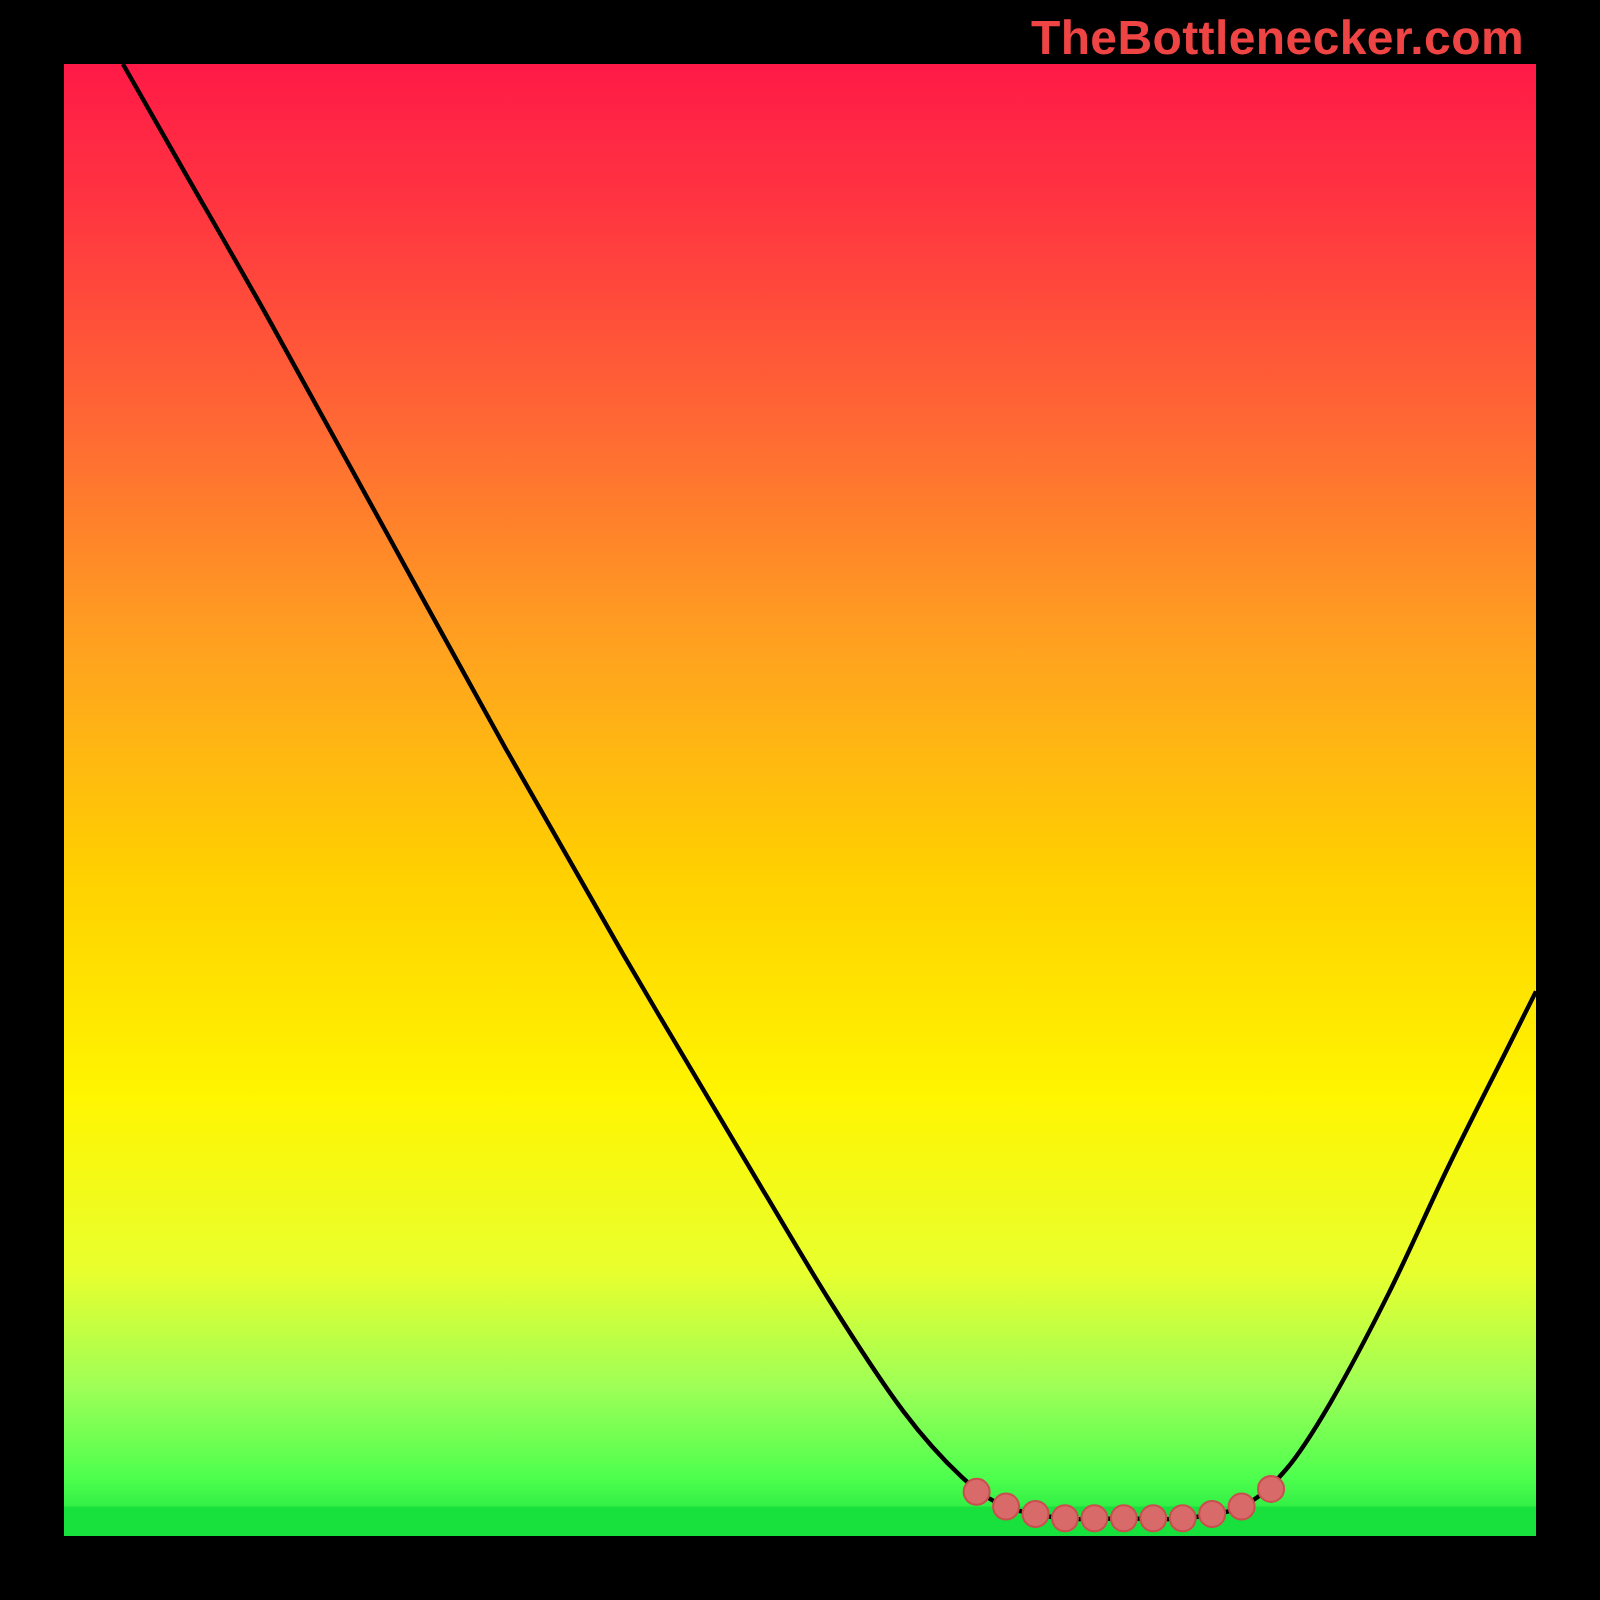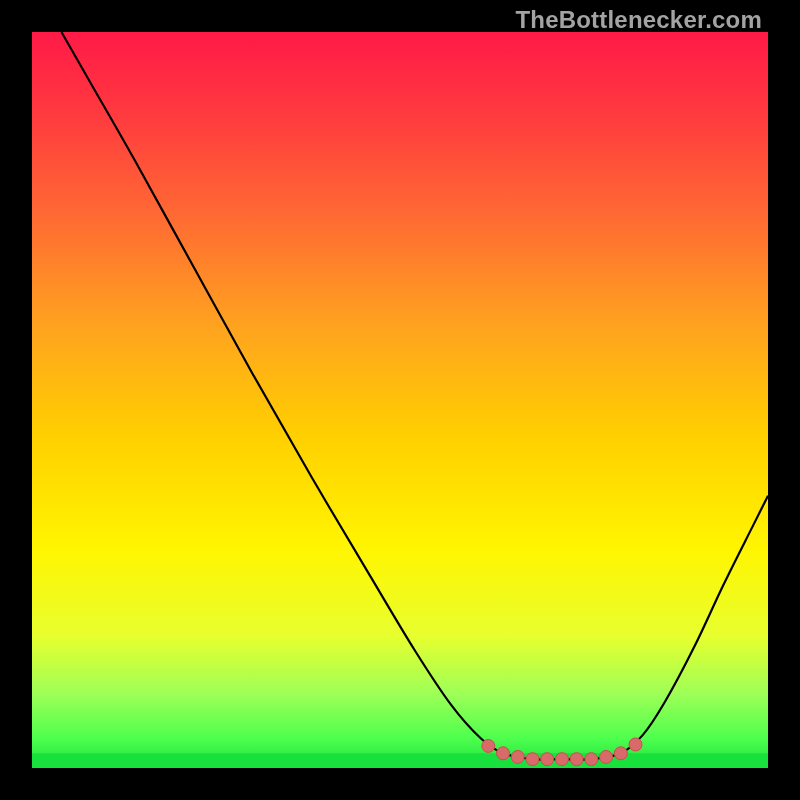--- a/index.html
+++ b/index.html
@@ -25,21 +25,21 @@
     width: 736px;
     height: 736px;
   }
   .watermark {
     position: absolute;
     top: 6px;
     right: 38px;
     font-family: Arial, Helvetica, sans-serif;
     font-size: 24px;
     font-weight: 600;
-    color: #a3a3a3;
+    color: #ef4444;
     letter-spacing: 0.2px;
     user-select: none;
   }
   svg { display: block; }
 </style>
 </head>
 <body>
 
 <div class="frame">
   <svg class="plot-area" width="736" height="736" viewBox="0 0 736 736">

